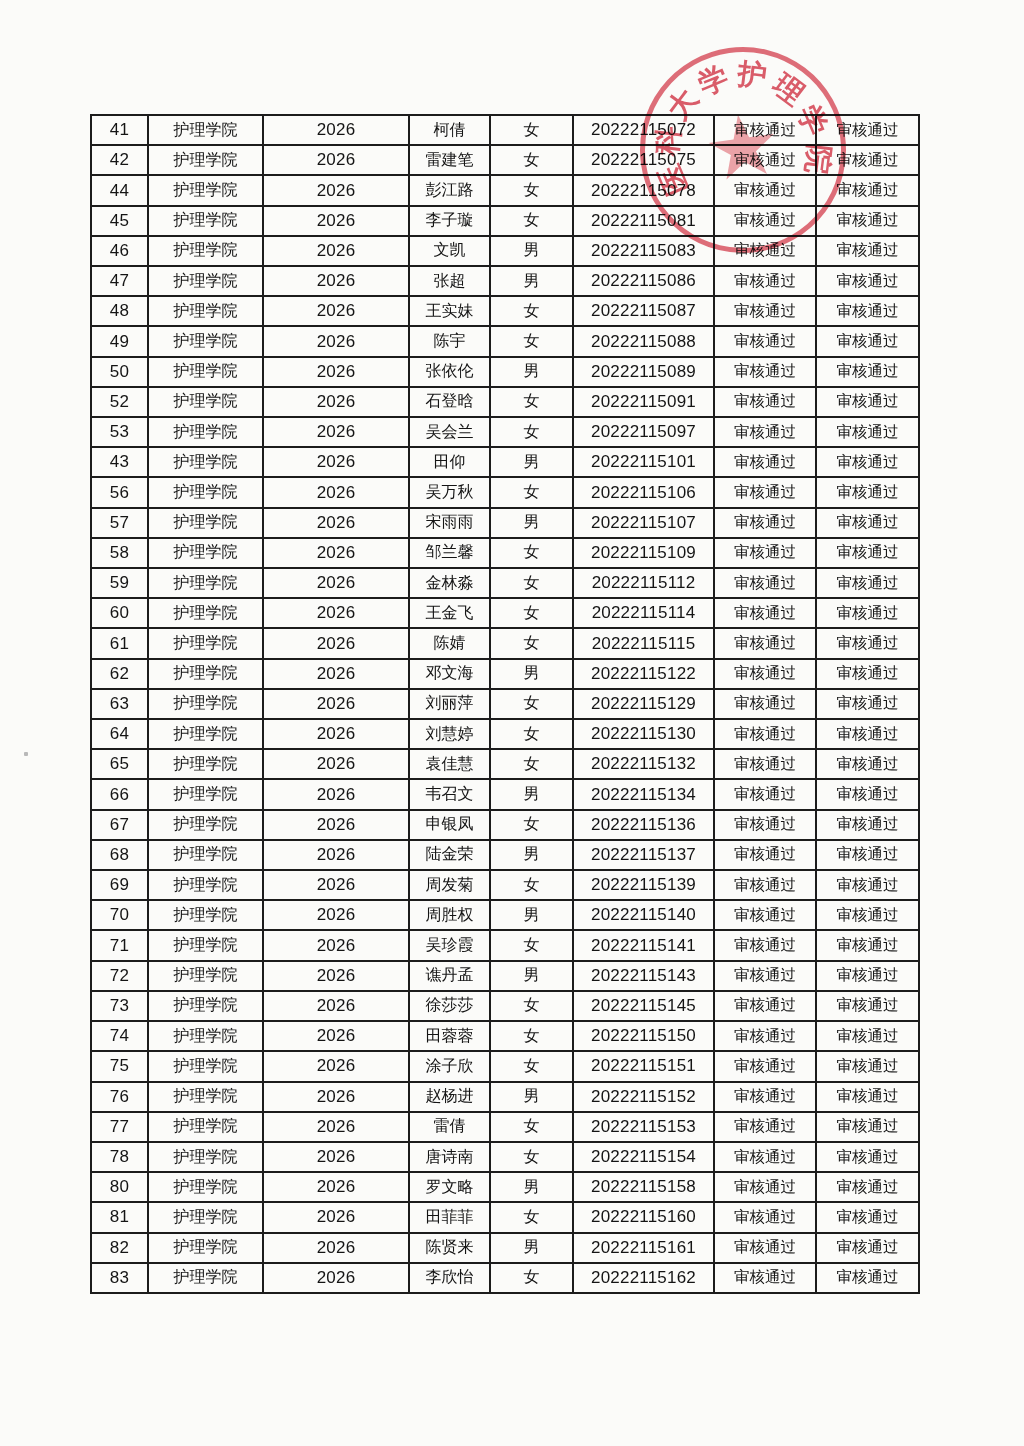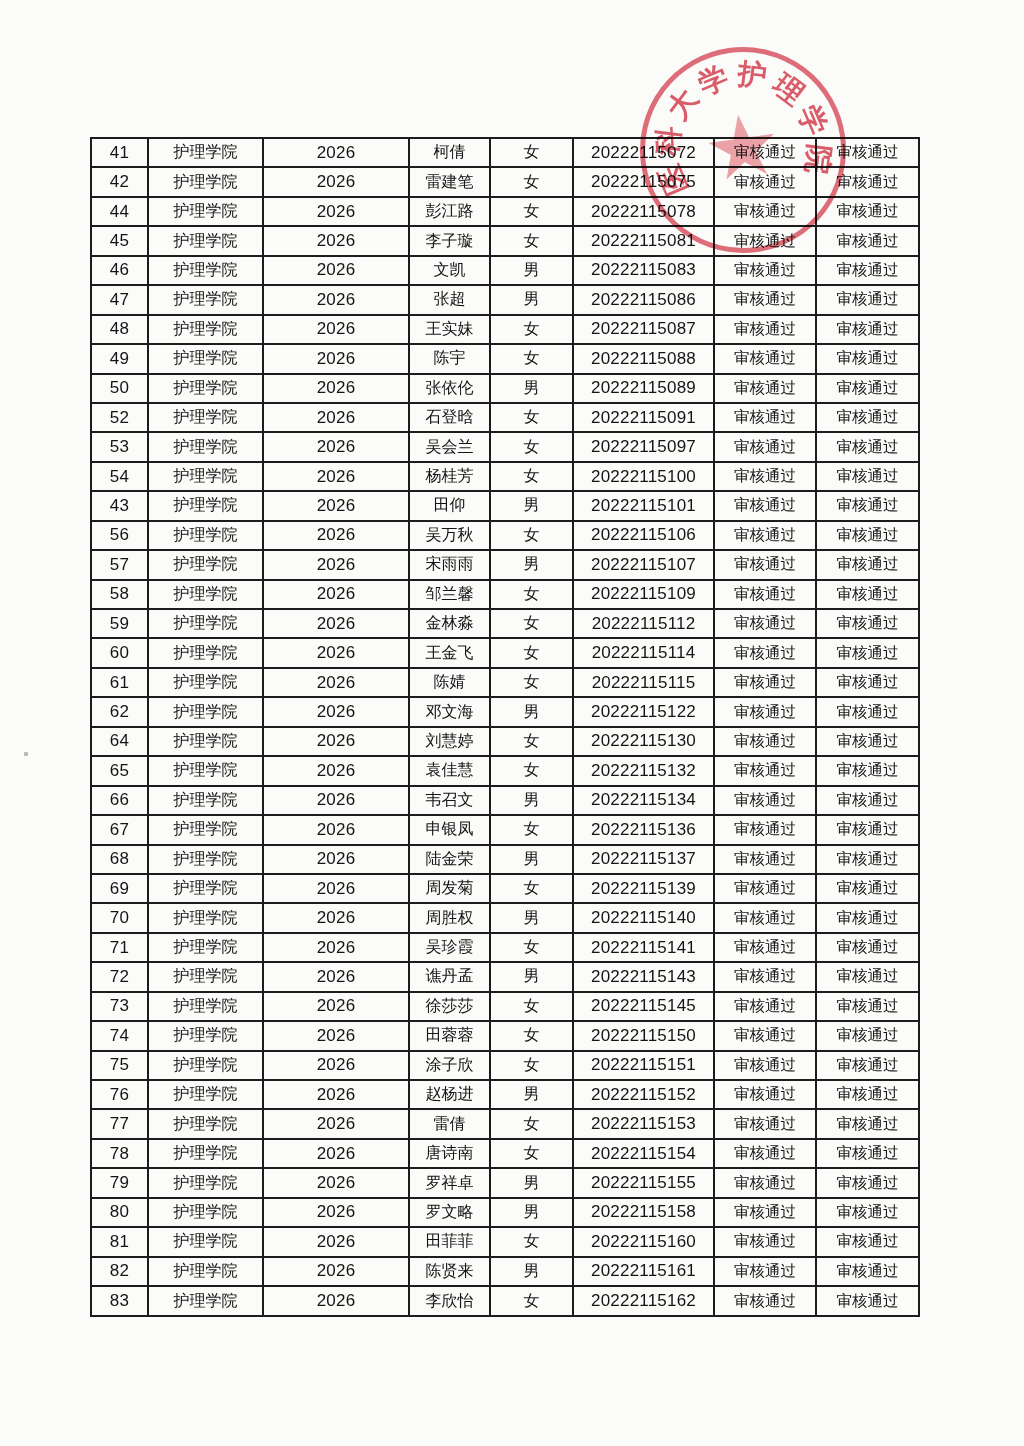--- a/index.html
+++ b/index.html
@@ -11,21 +11,21 @@
     margin: 0 auto;
     background: #fbfbf9;
     overflow: hidden;
     font-family: "Liberation Serif", serif;
   }
 
   
   table.roster {
     position: absolute;
     left: 90px;
-    top: 137px;
+    top: 114px;
     width: 828px;
     height: 1180px;
     border-collapse: collapse;
     table-layout: fixed;
   }
   table.roster td {
     border: 2px solid #1c1c1c;
     padding: 0;
     text-align: center;
     vertical-align: middle;
@@ -220,30 +220,20 @@
       <td class="num">53</td>
       <td class="cjk">护理学院</td>
       <td class="num">2026</td>
       <td class="cjk">吴会兰</td>
       <td class="cjk">女</td>
       <td class="num">20222115097</td>
       <td class="cjk status">审核通过</td>
       <td class="cjk status">审核通过</td>
     </tr>
         <tr>
-      <td class="num">54</td>
-      <td class="cjk">护理学院</td>
-      <td class="num">2026</td>
-      <td class="cjk">杨桂芳</td>
-      <td class="cjk">女</td>
-      <td class="num">20222115100</td>
-      <td class="cjk status">审核通过</td>
-      <td class="cjk status">审核通过</td>
-    </tr>
-        <tr>
       <td class="num">43</td>
       <td class="cjk">护理学院</td>
       <td class="num">2026</td>
       <td class="cjk">田仰</td>
       <td class="cjk">男</td>
       <td class="num">20222115101</td>
       <td class="cjk status">审核通过</td>
       <td class="cjk status">审核通过</td>
     </tr>
         <tr>
@@ -310,20 +300,30 @@
       <td class="num">62</td>
       <td class="cjk">护理学院</td>
       <td class="num">2026</td>
       <td class="cjk">邓文海</td>
       <td class="cjk">男</td>
       <td class="num">20222115122</td>
       <td class="cjk status">审核通过</td>
       <td class="cjk status">审核通过</td>
     </tr>
         <tr>
+      <td class="num">63</td>
+      <td class="cjk">护理学院</td>
+      <td class="num">2026</td>
+      <td class="cjk">刘丽萍</td>
+      <td class="cjk">女</td>
+      <td class="num">20222115129</td>
+      <td class="cjk status">审核通过</td>
+      <td class="cjk status">审核通过</td>
+    </tr>
+        <tr>
       <td class="num">64</td>
       <td class="cjk">护理学院</td>
       <td class="num">2026</td>
       <td class="cjk">刘慧婷</td>
       <td class="cjk">女</td>
       <td class="num">20222115130</td>
       <td class="cjk status">审核通过</td>
       <td class="cjk status">审核通过</td>
     </tr>
         <tr>
@@ -456,30 +456,20 @@
       <td class="cjk status">审核通过</td>
       <td class="cjk status">审核通过</td>
     </tr>
         <tr>
       <td class="num">78</td>
       <td class="cjk">护理学院</td>
       <td class="num">2026</td>
       <td class="cjk">唐诗南</td>
       <td class="cjk">女</td>
       <td class="num">20222115154</td>
-      <td class="cjk status">审核通过</td>
-      <td class="cjk status">审核通过</td>
-    </tr>
-        <tr>
-      <td class="num">79</td>
-      <td class="cjk">护理学院</td>
-      <td class="num">2026</td>
-      <td class="cjk">罗祥卓</td>
-      <td class="cjk">男</td>
-      <td class="num">20222115155</td>
       <td class="cjk status">审核通过</td>
       <td class="cjk status">审核通过</td>
     </tr>
         <tr>
       <td class="num">80</td>
       <td class="cjk">护理学院</td>
       <td class="num">2026</td>
       <td class="cjk">罗文略</td>
       <td class="cjk">男</td>
       <td class="num">20222115158</td>

